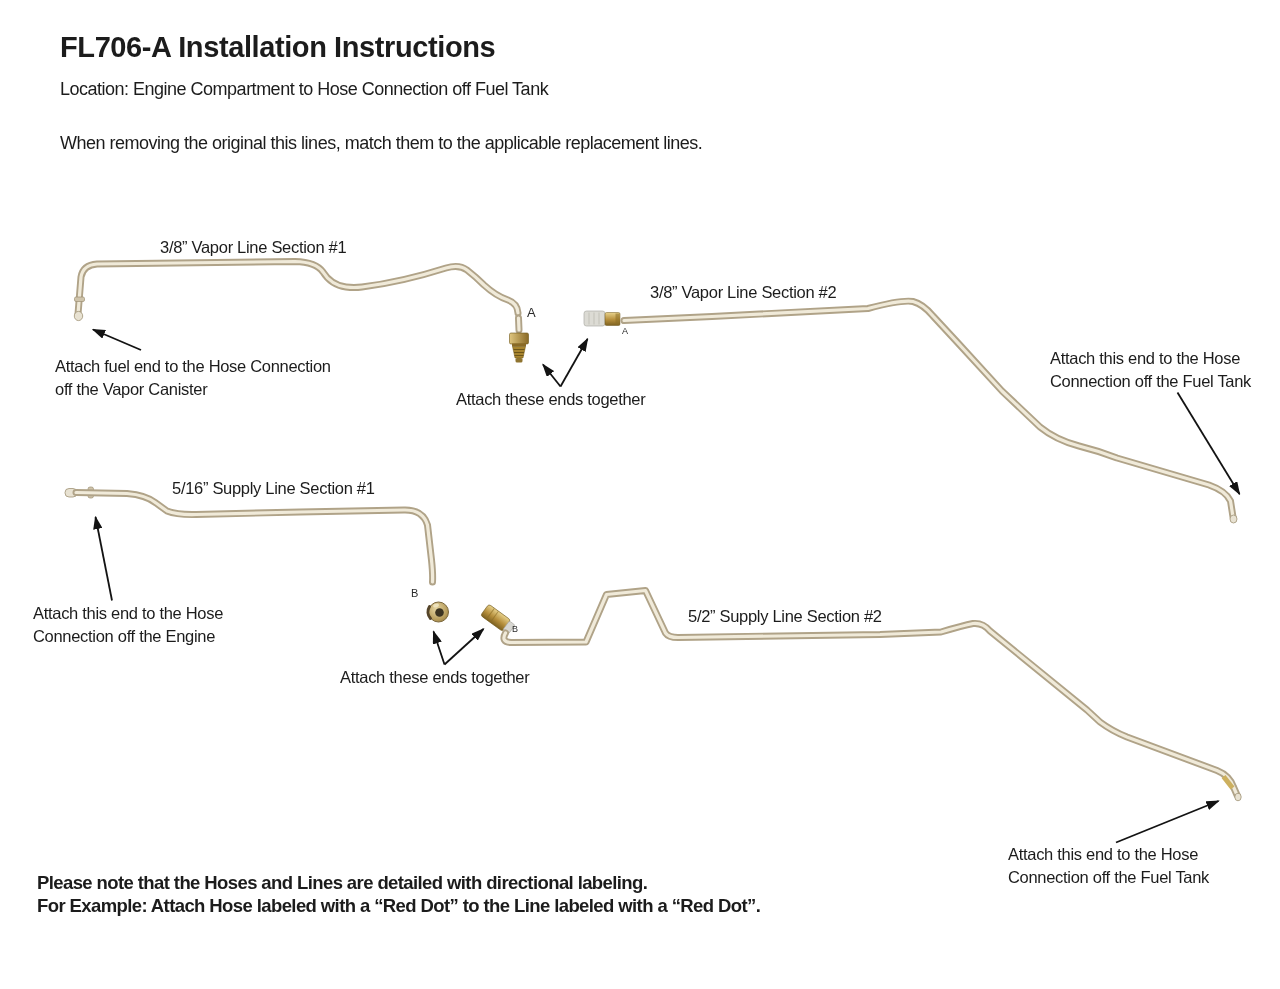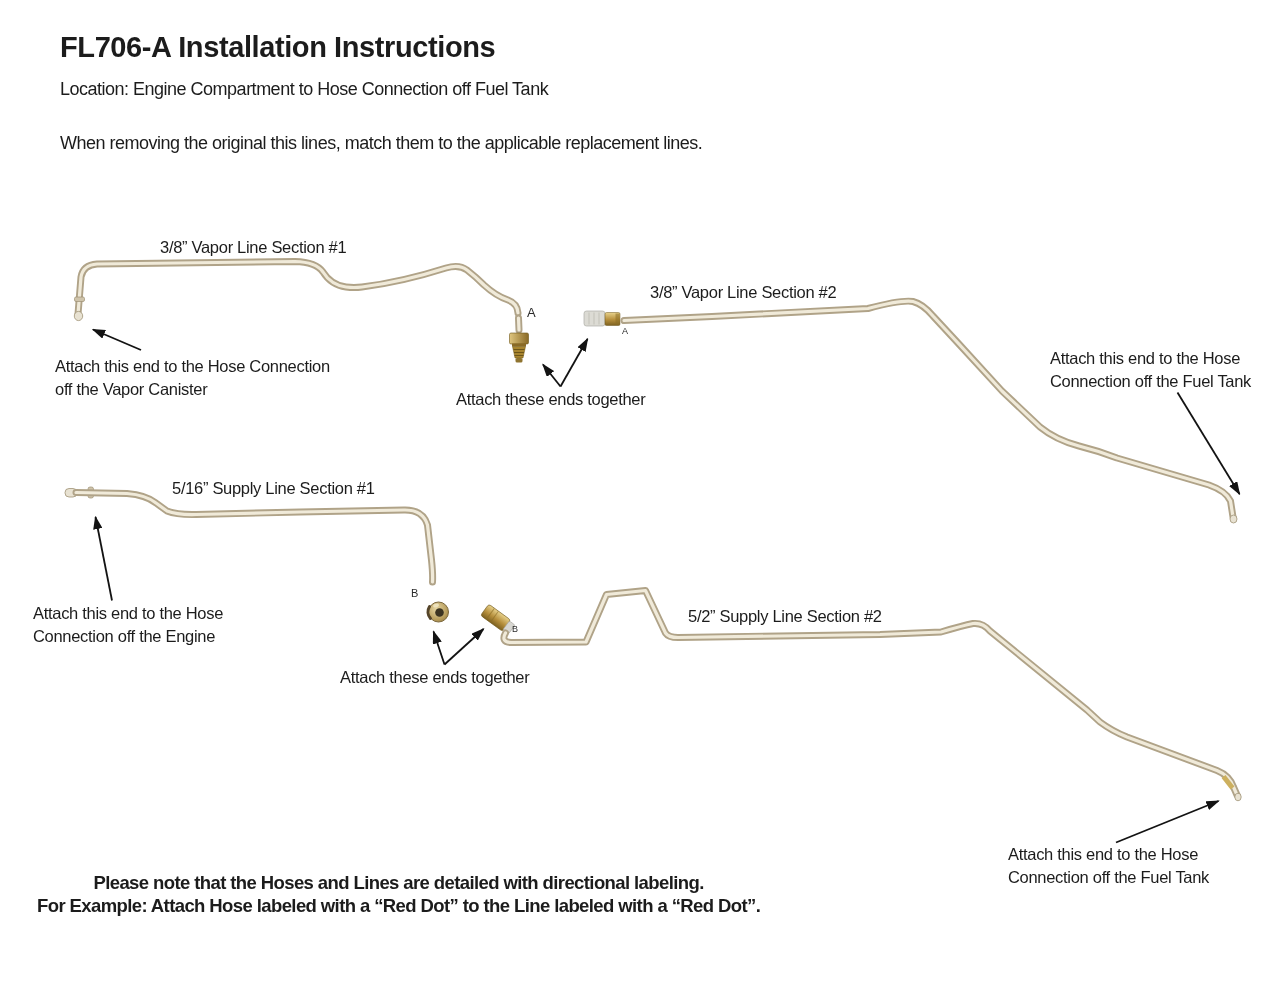--- a/index.html
+++ b/index.html
@@ -133,21 +133,21 @@
 
   <div class="abs lbl" style="left:160px; top:238px;">3/8” Vapor Line Section #1</div>
 
   <div class="abs lbl" style="left:650px; top:283px;">3/8” Vapor Line Section #2</div>
 
   <div class="abs lbl" style="left:172px; top:479px;">5/16” Supply Line Section #1</div>
 
   <div class="abs lbl" style="left:688px; top:607px;">5/2” Supply Line Section #2</div>
 
   <div class="abs lbl two-line" style="left:55px; top:355px;">
-    <div>Attach this end to the Hose Connection</div>
+    <div>Attach fuel end to the Hose Connection</div>
     <div>off the Vapor Canister</div>
   </div>
 
   <div class="abs lbl" style="left:456px; top:390px;">Attach these ends together</div>
 
   <div class="abs lbl two-line" style="left:1050px; top:347px;">
     <div>Attach this end to the Hose</div>
     <div>Connection off the Fuel Tank</div>
   </div>
 
@@ -156,18 +156,18 @@
     <div>Connection off the Engine</div>
   </div>
 
   <div class="abs lbl" style="left:340px; top:668px;">Attach these ends together</div>
 
   <div class="abs lbl two-line" style="left:1008px; top:843px;">
     <div>Attach this end to the Hose</div>
     <div>Connection off the Fuel Tank</div>
   </div>
 
-  <div class="abs note" style="left:37px; top:871px;text-align:center;">
+  <div class="abs note" style="left:37px; top:871px;">
     <div>Please note that the Hoses and Lines are detailed with directional labeling.</div>
     <div>For Example: Attach Hose labeled with a “Red Dot” to the Line labeled with a “Red Dot”.</div>
   </div>
 
 </div>
 
 </body></html>

